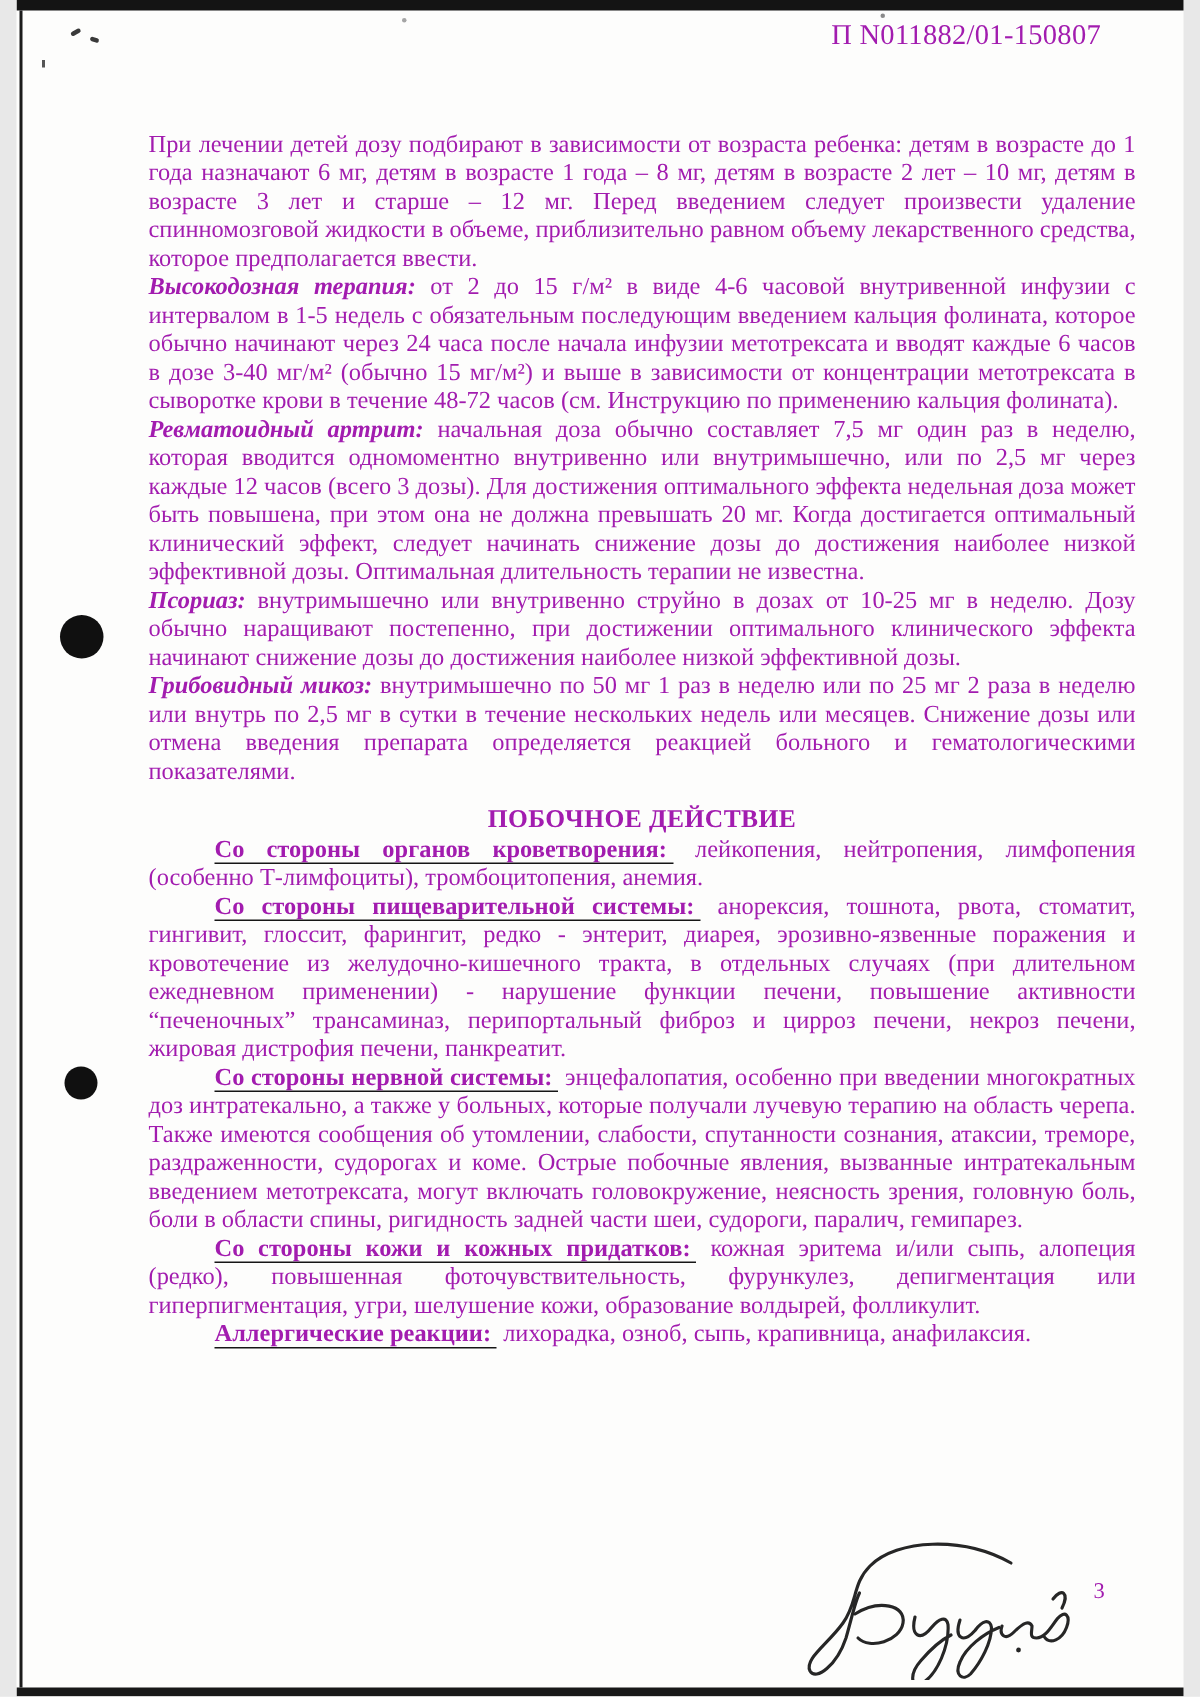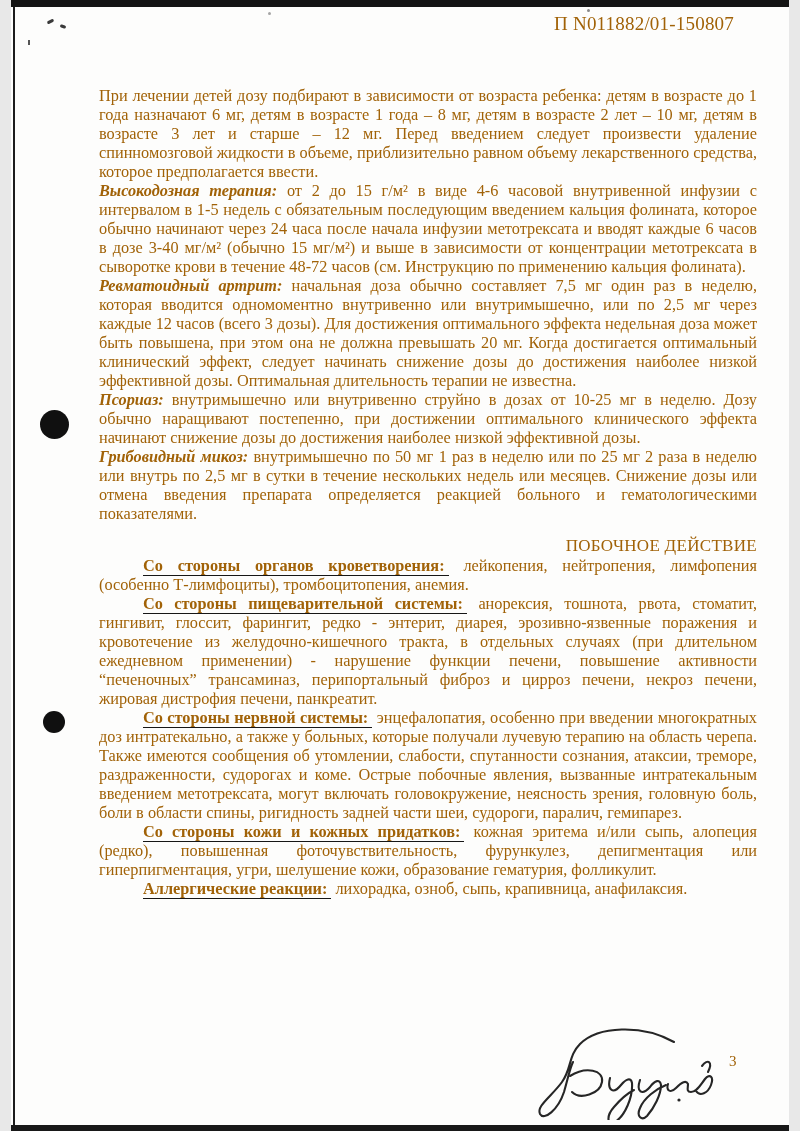--- a/index.html
+++ b/index.html
@@ -2,21 +2,21 @@
 <html lang="ru"><head>
 <meta charset="utf-8">
 <style>
   html,body{margin:0;padding:0;background:#e8e8e8;}
   .page{
     position:relative;
     width:778px;height:1131px;
     margin:0 auto;
     background:#fdfdfc;
     font-family:"Liberation Serif", serif;
-    color:#a16207;
+    color:#a21caf;
     overflow:hidden;
   }
   
   .edge-top{position:absolute;top:0;left:0;width:800px;height:7px;background:#141414;}
   .edge-bottom{position:absolute;bottom:0;left:0;width:800px;height:6px;background:#181818;}
   .edge-left{position:absolute;top:7px;bottom:6px;left:2px;width:2px;background:#1c1c1c;}
   
   .hole{position:absolute;background:#101010;border-radius:50%;}
   .hole-1{left:29px;top:410px;width:29px;height:29px;}
   .hole-2{left:32px;top:711px;width:22px;height:22px;}
@@ -34,23 +34,23 @@
   }
   
   .doc{
     position:absolute;left:88px;top:86px;width:658px;
     font-size:16.3px;line-height:19px;text-align:justify;
   }
   .doc p{margin:0;padding:0;}
   .lead-i{font-weight:bold;font-style:italic;}
   .lead-u{font-weight:bold;border-bottom:1.6px solid #161616;padding-right:4px;margin-left:44px;}
   .se-heading{
-    font-weight:normal;font-size:17px;letter-spacing:0.3px;
+    font-weight:bold;font-size:17px;letter-spacing:0.3px;
     margin-top:13px !important;margin-bottom:1px !important;
-    text-align:right;
+    text-align:center;
   }
   
   .sig{position:absolute;left:505px;top:1020px;width:200px;height:100px;}
   .sig svg{width:100%;height:100%;}
   .pagenum{position:absolute;left:718px;top:1053px;font-size:15px;}
 </style>
 </head>
 <body>
 
 <div class="page">
@@ -86,21 +86,21 @@
     <p class="se-heading">ПОБОЧНОЕ ДЕЙСТВИЕ</p>
 
     <p><span class="lead-u">Со стороны органов кроветворения:</span> <span>лейкопения, нейтропения, лимфопения (особенно Т-лимфоциты), тромбоцитопения, анемия.</span></p>
 
     <p><span class="lead-u">Со стороны пищеварительной системы:</span> <span>анорексия, тошнота, рвота, стоматит, гингивит, глоссит, фарингит, редко - энтерит, диарея, эрозивно-язвенные поражения и кровотечение из желудочно-кишечного тракта, в отдельных случаях (при длительном ежедневном применении) - нарушение функции печени, повышение активности “печеночных” трансаминаз, перипортальный фиброз и цирроз печени, некроз печени, жировая дистрофия печени, панкреатит.</span></p>
 
     <p><span class="lead-u">Со стороны нервной системы:</span> <span>энцефалопатия, особенно при введении многократных доз интратекально, а также у больных, которые получали лучевую терапию на область черепа. Также имеются сообщения об утомлении, слабости, спутанности сознания, атаксии, треморе, раздраженности, судорогах и коме. Острые побочные явления, вызванные интратекальным введением метотрексата, могут включать головокружение, неясность зрения, головную боль, боли в области спины, ригидность задней части шеи, судороги, паралич, гемипарез.</span></p>
 
 
 
-    <p><span class="lead-u">Со стороны кожи и кожных придатков:</span> <span>кожная эритема и/или сыпь, алопеция (редко), повышенная фоточувствительность, фурункулез, депигментация или гиперпигментация, угри, шелушение кожи, образование гематурия, фолликулит.</span></p>
+    <p><span class="lead-u">Со стороны кожи и кожных придатков:</span> <span>кожная эритема и/или сыпь, алопеция (редко), повышенная фоточувствительность, фурункулез, депигментация или гиперпигментация, угри, шелушение кожи, образование волдырей, фолликулит.</span></p>
 
     <p><span class="lead-u">Аллергические реакции:</span> <span>лихорадка, озноб, сыпь, крапивница, анафилаксия.</span></p>
 
   </div>
 
   <div class="sig" title="Буданов">
     <svg viewBox="0 0 200 100" fill="none" xmlns="http://www.w3.org/2000/svg">
       <g stroke="#262626" stroke-width="2.1" stroke-linecap="round" fill="none">
         <path d="M158,22 C126,4 82,6 64,24 C52,36 56,48 46,62 C36,76 20,86 24,94 C28,101 42,90 48,72 C52,58 54,48 57,42"></path>
         <path d="M54,56 C70,46 88,50 86,62 C84,74 64,80 56,72"></path>

